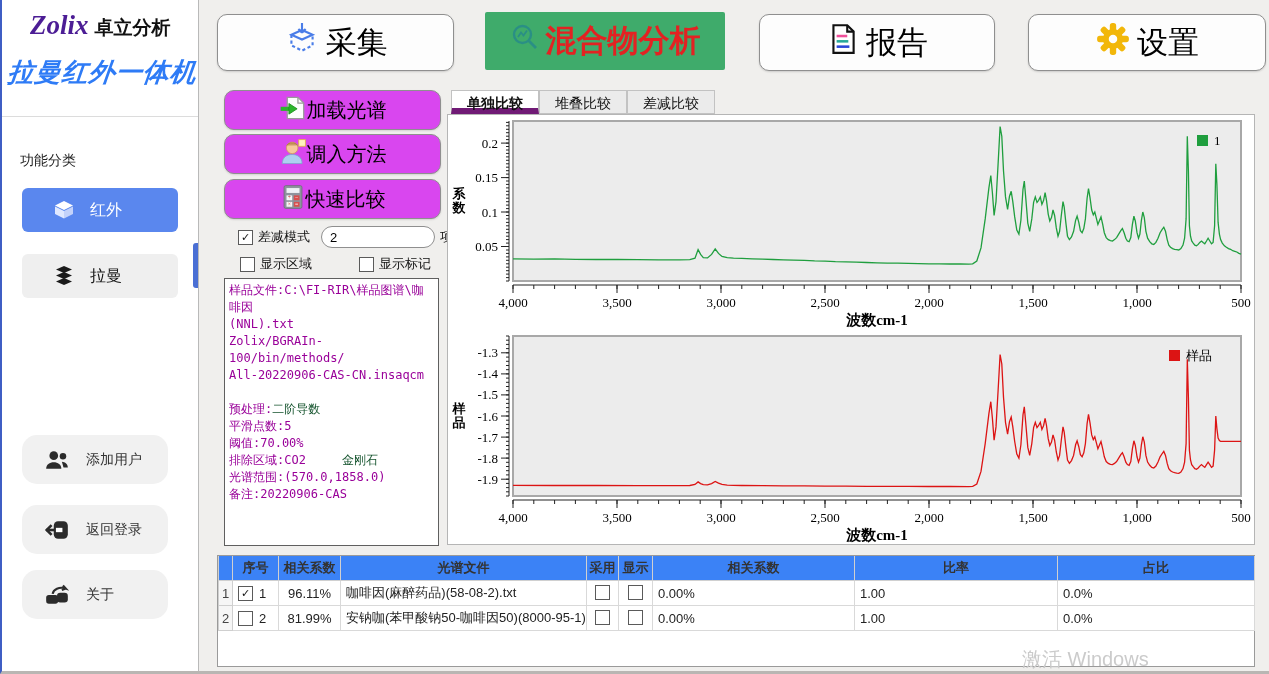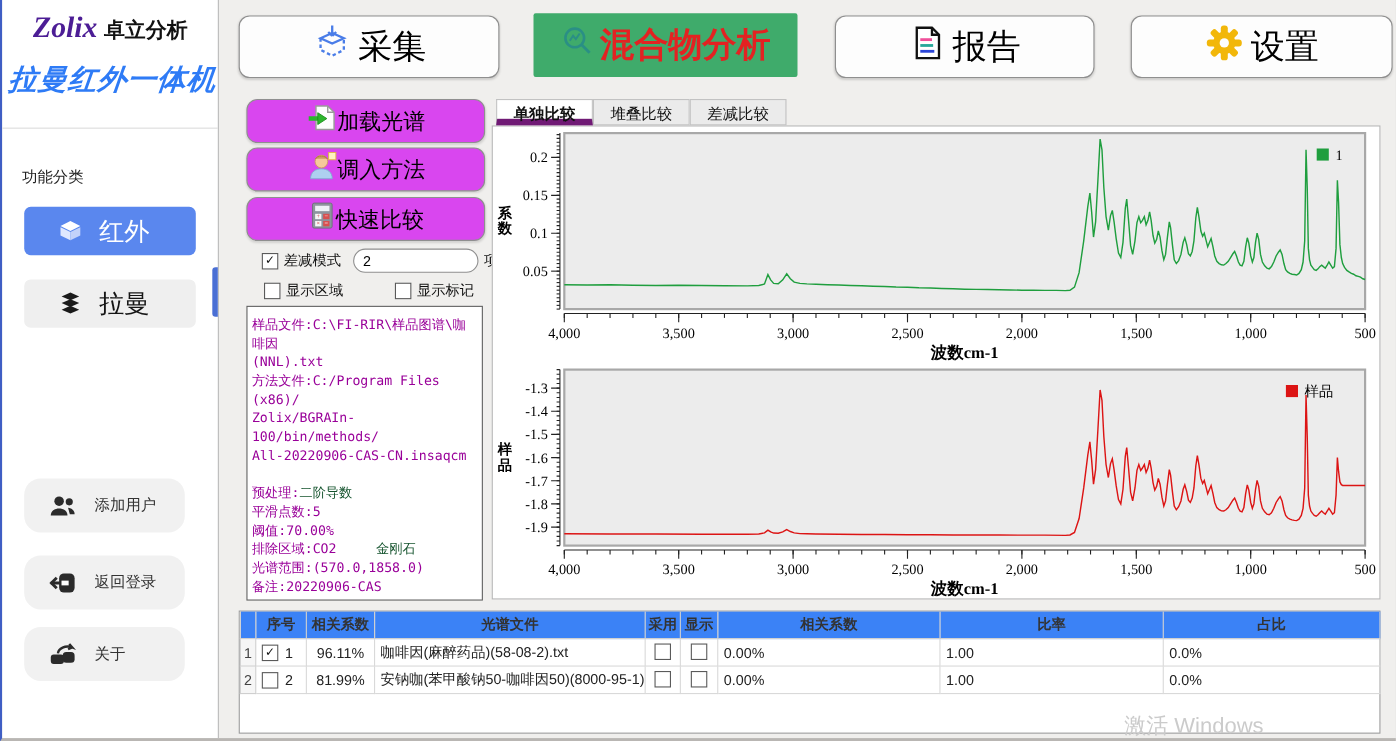--- a/index.html
+++ b/index.html
@@ -8,42 +8,42 @@
   
   .sidebar{position:absolute;left:0;top:0;width:196px;height:671px;background:#ffffff;border-right:1px solid #b9b9b9;}
   .logo-top{padding:10px 0 0 28px;white-space:nowrap;}
   .logo-z{font-family:"Liberation Serif","DejaVu Serif",serif;font-style:italic;font-weight:bold;font-size:27px;color:#4c1d95;}
   .logo-cn{font-size:19px;font-weight:bold;color:#111;margin-left:6px;}
   .logo-sub{margin:14px 0 0 6px;font-size:26px;font-weight:bold;font-style:italic;color:#2e7bf6;transform:skewX(-6deg);letter-spacing:1px;white-space:nowrap;}
   .side-divider{position:absolute;left:0;top:116px;width:196px;height:1px;background:#dcdcdc;}
   .side-section{position:absolute;left:18px;top:152px;font-size:14px;color:#222;}
   .side-item{position:absolute;left:20px;width:156px;height:44px;border-radius:6px;display:flex;align-items:center;cursor:pointer;}
   .side-item .si-icon{margin:0 14px 0 30px;display:flex;}
-  .side-item span.lbl{font-size:23px;}
+  .side-item span.lbl{font-size:16px;}
   .side-item.active{background:#5a87ee;color:#fff;}
   .side-item.idle{background:#efefef;color:#151515;}
   .side-accent{position:absolute;right:0;top:243px;width:5px;height:45px;background:#4a6fd4;border-radius:3px 0 0 3px;}
   .foot-item{position:absolute;left:20px;width:146px;height:49px;background:#f1f1f1;border-radius:15px;display:flex;align-items:center;cursor:pointer;}
   .foot-item .si-icon{margin:0 16px 0 22px;display:flex;}
   .foot-item span.lbl{font-size:14px;color:#333;}
   
   .tool-btn{position:absolute;display:flex;align-items:center;justify-content:center;gap:6px;
             background:#fdfdfd;border:1px solid #8f8f8f;border-radius:10px;cursor:pointer;
             font-family:"Liberation Serif","DejaVu Serif",serif;font-size:31px;color:#000;box-shadow:0 1px 2px rgba(0,0,0,.15);}
   .tool-btn.green{background:#3fab6b;border:none;border-radius:2px;color:#e32222;font-weight:bold;box-shadow:none;}
   
   .ctl-btn{position:absolute;left:222px;width:215px;height:38px;background:#d946ef;border:1px solid #8f8f8f;border-radius:10px;
            display:flex;align-items:center;justify-content:center;cursor:pointer;
            font-family:"Liberation Serif","DejaVu Serif",serif;font-size:20px;color:#000;box-shadow:0 1px 2px rgba(0,0,0,.12);}
   .cb{display:inline-block;width:13px;height:13px;border:1px solid #5a5a5a;background:#fff;font-size:11px;line-height:12px;
       text-align:center;color:#111;vertical-align:-2px;cursor:pointer;flex:none;}
   .ctl-row{position:absolute;display:flex;align-items:center;font-size:13px;color:#111;}
   .count-input{width:96px;height:20px;border:1.5px solid #8f8f8f;border-radius:11px;padding:0 8px;font-size:13px;outline:none;}
   .info-box{position:absolute;left:222px;top:278px;width:215px;height:268px;background:#fff;border:1px solid #5f5f5f;
-            padding:8px 4px;box-sizing:border-box;font-family:"DejaVu Sans Mono","Liberation Mono",monospace;
+            padding:3px 4px;box-sizing:border-box;font-family:"DejaVu Sans Mono","Liberation Mono",monospace;
             font-size:12px;line-height:17px;color:#990099;overflow:hidden;}
   .info-box .blue{color:#14532d;}
   .info-box .gap{margin-left:36px;}
   
   .tab{position:absolute;top:90px;height:24px;line-height:24px;width:88px;text-align:center;font-size:14px;color:#111;
        background:#ebebeb;border:1px solid #c2c2c2;box-sizing:border-box;cursor:pointer;}
   .tab.active{background:#fff;border-bottom:6px solid #701a75;font-weight:bold;z-index:3;}
   .chart-card{position:absolute;left:445px;top:114px;width:808px;height:431px;background:#fff;border:1px solid #b5b5b5;box-sizing:border-box;}
   .chart text{font-family:"Liberation Serif","DejaVu Serif",serif;}
   
@@ -228,21 +228,20 @@
   <div class="ctl-row" style="left:238px;top:255px;gap:5px;">
     <span class="cb"></span>
     <span>显示区域</span>
     <span class="cb" style="margin-left:42px;"></span>
     <span>显示标记</span>
   </div>
 
   <div class="info-box">
     <div>样品文件:C:\FI-RIR\样品图谱\咖啡因</div>
     <div>(NNL).txt</div>
-    <div>方法文件:C:/Program Files (x86)/</div>
     <div>Zolix/BGRAIn-100/bin/methods/</div>
     <div>All-20220906-CAS-CN.insaqcm</div>
     <div>&nbsp;</div>
     <div><span>预处理:</span><span class="blue">二阶导数</span></div>
     <div>平滑点数:5</div>
     <div>阈值:70.00%</div>
     <div><span>排除区域:CO2</span><span class="blue gap">金刚石</span></div>
     <div>光谱范围:(570.0,1858.0)</div>
     <div>备注:20220906-CAS</div>
   </div>

